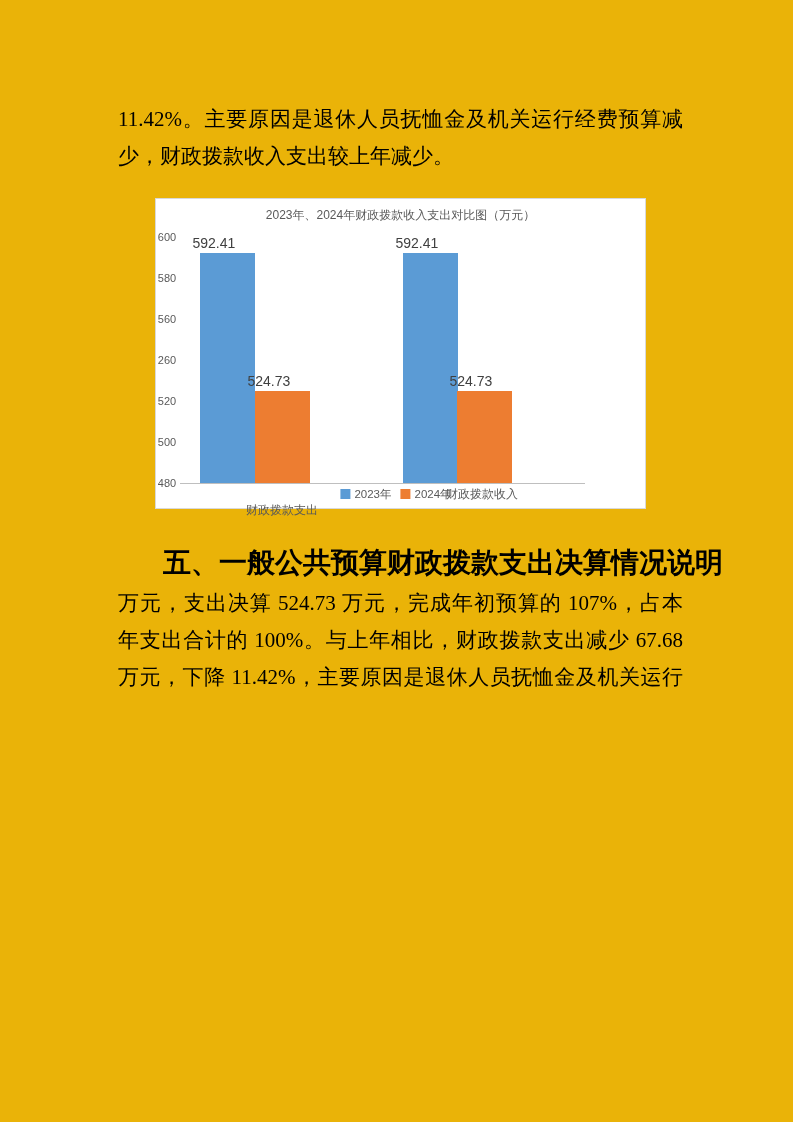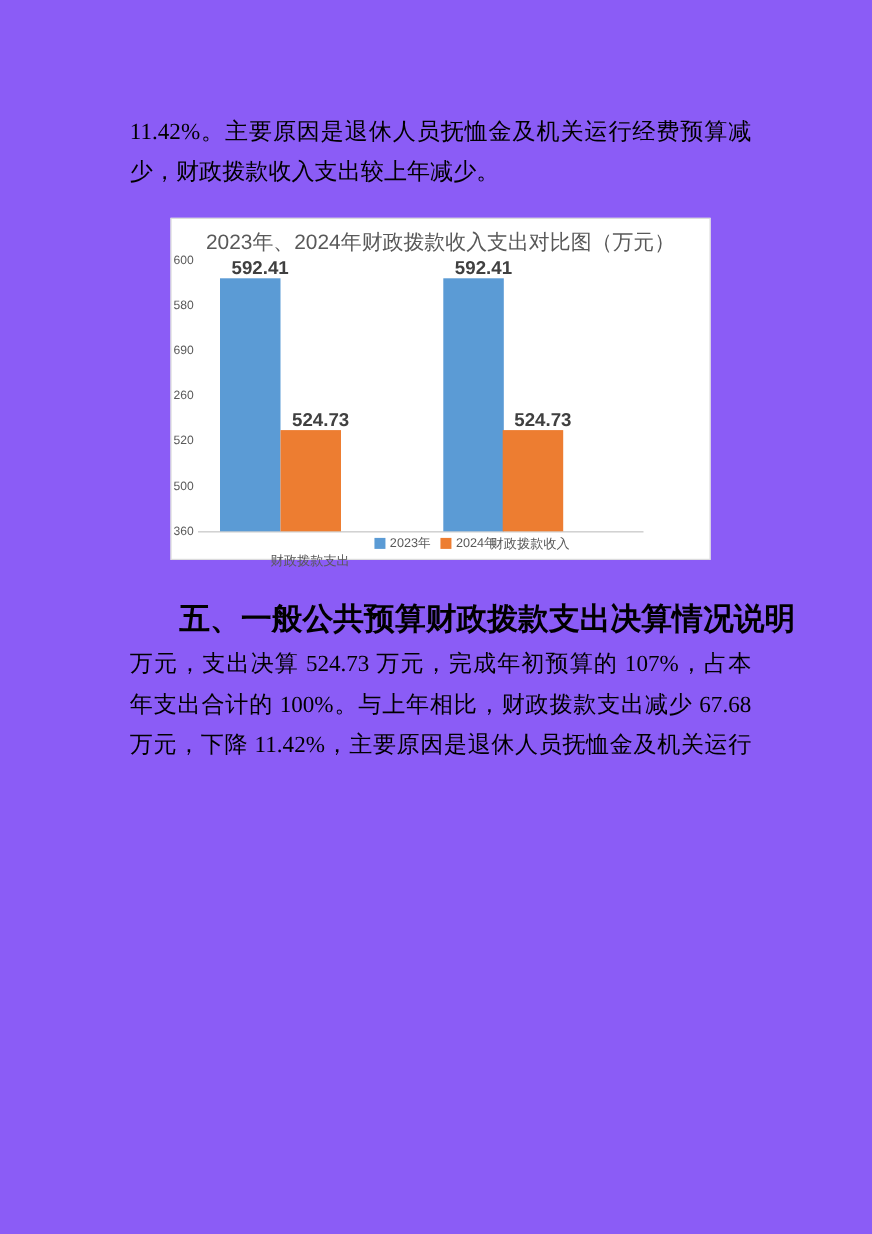--- a/index.html
+++ b/index.html
@@ -1,19 +1,19 @@
 <!DOCTYPE html>
 <html><head>
 <meta charset="utf-8">
 <style>
   html,body{margin:0;padding:0;background:#ffffff;}
   .page{
     position:relative;
     width:793px;height:1122px;
-    background:#8b5cf6;
+    background:#eab308;
     overflow:hidden;
     font-family:"Liberation Serif","DejaVu Serif",serif;
   }
   
   .para{
     position:absolute;
     width:565px;
     font-size:21px;
     color:#000000;
     font-family:"Liberation Serif","DejaVu Serif",serif;
@@ -47,40 +47,40 @@
     width:491px;height:311px;
     box-sizing:border-box;
     border:1px solid #d9d9d9;
     background:#ffffff;
     font-family:"Liberation Sans","DejaVu Sans",sans-serif;
   }
   .chart-title{
     position:absolute;
     left:0;right:0;top:8px;
     text-align:center;
-    font-size:19px;
+    font-size:12px;
     color:#595959;
     white-space:nowrap;
   }
   .ytick{
     position:absolute;
     left:0;width:22px;
     text-align:center;
     font-size:11px;
     line-height:12px;
     color:#595959;
   }
   .axisline{position:absolute;height:1px;background:#bfbfbf;}
   .bar{position:absolute;}
   .vlabel{
     position:absolute;
     width:70px;
-    text-align:right;
-    font-size:17px;
-    font-weight:700;
+    text-align:left;
+    font-size:14px;
+    font-weight:400;
     color:#404040;
     line-height:15px;
   }
   .catlabel{
     position:absolute;
     transform:translateX(-50%);
     font-size:12px;
     color:#595959;
     white-space:nowrap;
     line-height:14px;
@@ -104,25 +104,25 @@
 
 <div class="page">
 
   <div class="para intro">
       <div class="tline">11.42%。主要原因是退休人员抚恤金及机关运行经费预算减</div>
       <div class="tline last">少，财政拨款收入支出较上年减少。</div>
     </div>
 
   <div class="chart-frame">
     <div class="chart-title">2023年、2024年财政拨款收入支出对比图（万元）</div>
-  <div class="ytick" style="top: 278px;">360</div>
+  <div class="ytick" style="top: 278px;">480</div>
       <div class="ytick" style="top: 237px;">500</div>
       <div class="ytick" style="top: 196px;">520</div>
       <div class="ytick" style="top: 155px;">260</div>
-      <div class="ytick" style="top: 114px;">690</div>
+      <div class="ytick" style="top: 114px;">560</div>
       <div class="ytick" style="top: 73px;">580</div>
       <div class="ytick" style="top: 32px;">600</div>
       <div class="axisline" style="left: 24px; width: 405px; top: 284px;"></div>
       <div class="bar" style="left: 44px; top: 53.5595px; width: 55px; height: 230.44px; background: rgb(91, 155, 213);"></div>
       <div class="vlabel" style="left: 36.5px; top: 36.5595px;">592.41</div>
       <div class="bar" style="left: 99px; top: 192.303px; width: 55px; height: 91.6965px; background: rgb(237, 125, 49);"></div>
       <div class="vlabel" style="left: 91.5px; top: 175.303px;">524.73</div>
       <div class="catlabel" style="left: 126px; top: 304px;">财政拨款支出</div>
       <div class="bar" style="left: 247px; top: 53.5595px; width: 55px; height: 230.44px; background: rgb(91, 155, 213);"></div>
       <div class="vlabel" style="left: 239.5px; top: 36.5595px;">592.41</div>

